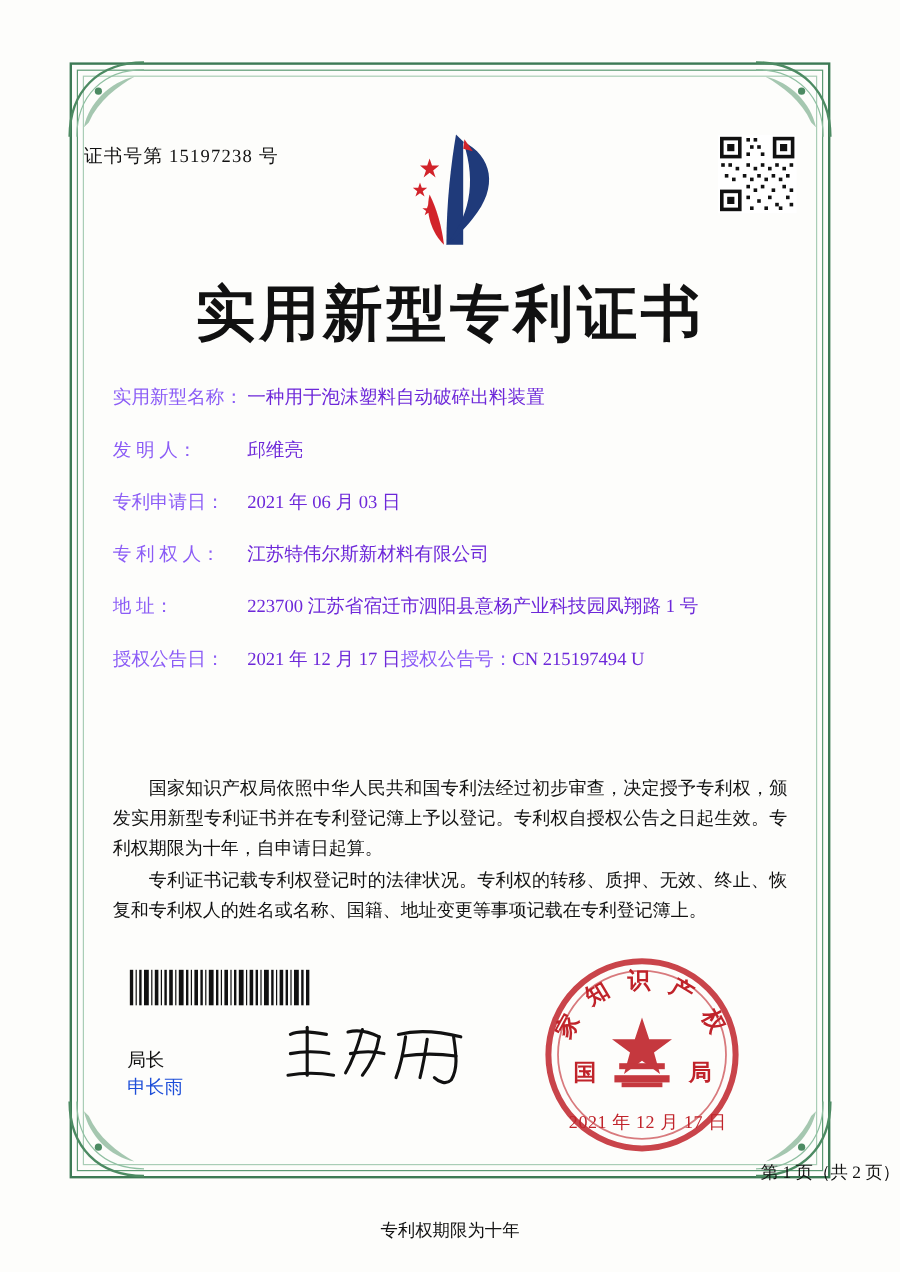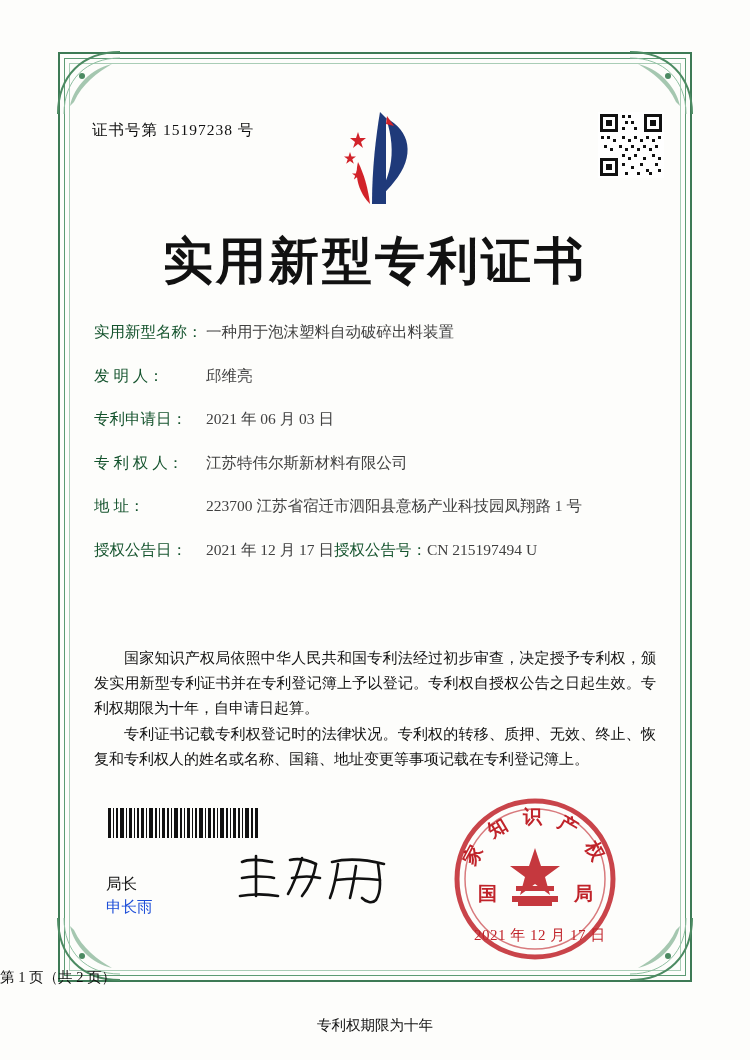--- a/index.html
+++ b/index.html
@@ -60,21 +60,21 @@
   }
   .corner svg { display: block; }
   .corner-tl { left: 52px; top: 46px; }
   .corner-tr { left: 624px; top: 46px; transform: scaleX(-1); }
   .corner-bl { left: 52px; top: 912px; transform: scaleY(-1); }
   .corner-br { left: 624px; top: 912px; transform: scale(-1,-1); }
 
   
   .cert-number {
     position: absolute;
-    left: 92px;
+    left: 70px;
     top: 120px;
     font-size: 15.5px;
     letter-spacing: 1px;
     color: #111;
   }
   .logo {
     position: absolute;
     left: 324px;
     top: 108px;
     width: 104px;
@@ -111,25 +111,25 @@
   }
   .field-row {
     font-size: 15.5px;
     line-height: 20px;
     margin-bottom: 23.5px;
     color: #111;
     white-space: nowrap;
   }
   .field-label {
     display: inline-block;
-    color: #14532d;
+    color: #8b5cf6;
   }
   .field-value {
     display: inline-block;
-    color: #404040;
+    color: #6d28d9;
     text-align: center;
   }
   .lbl-w1 { width: 112px; }   
   .row-inline-second {
     display: inline-block;
   }
 
   
   .paragraphs {
     position: absolute;
@@ -198,21 +198,21 @@
     color: #c0232a;
     letter-spacing: 0.5px;
   }
 
   
   .page-no {
     position: absolute;
     left: 0;
     top: 968px;
     width: 750px;
-    text-align: left;
+    text-align: right;
     font-size: 14.5px;
     color: #111;
   }
   .footnote {
     position: absolute;
     left: 0;
     top: 1016px;
     width: 750px;
     text-align: center;
     font-size: 14.5px;

